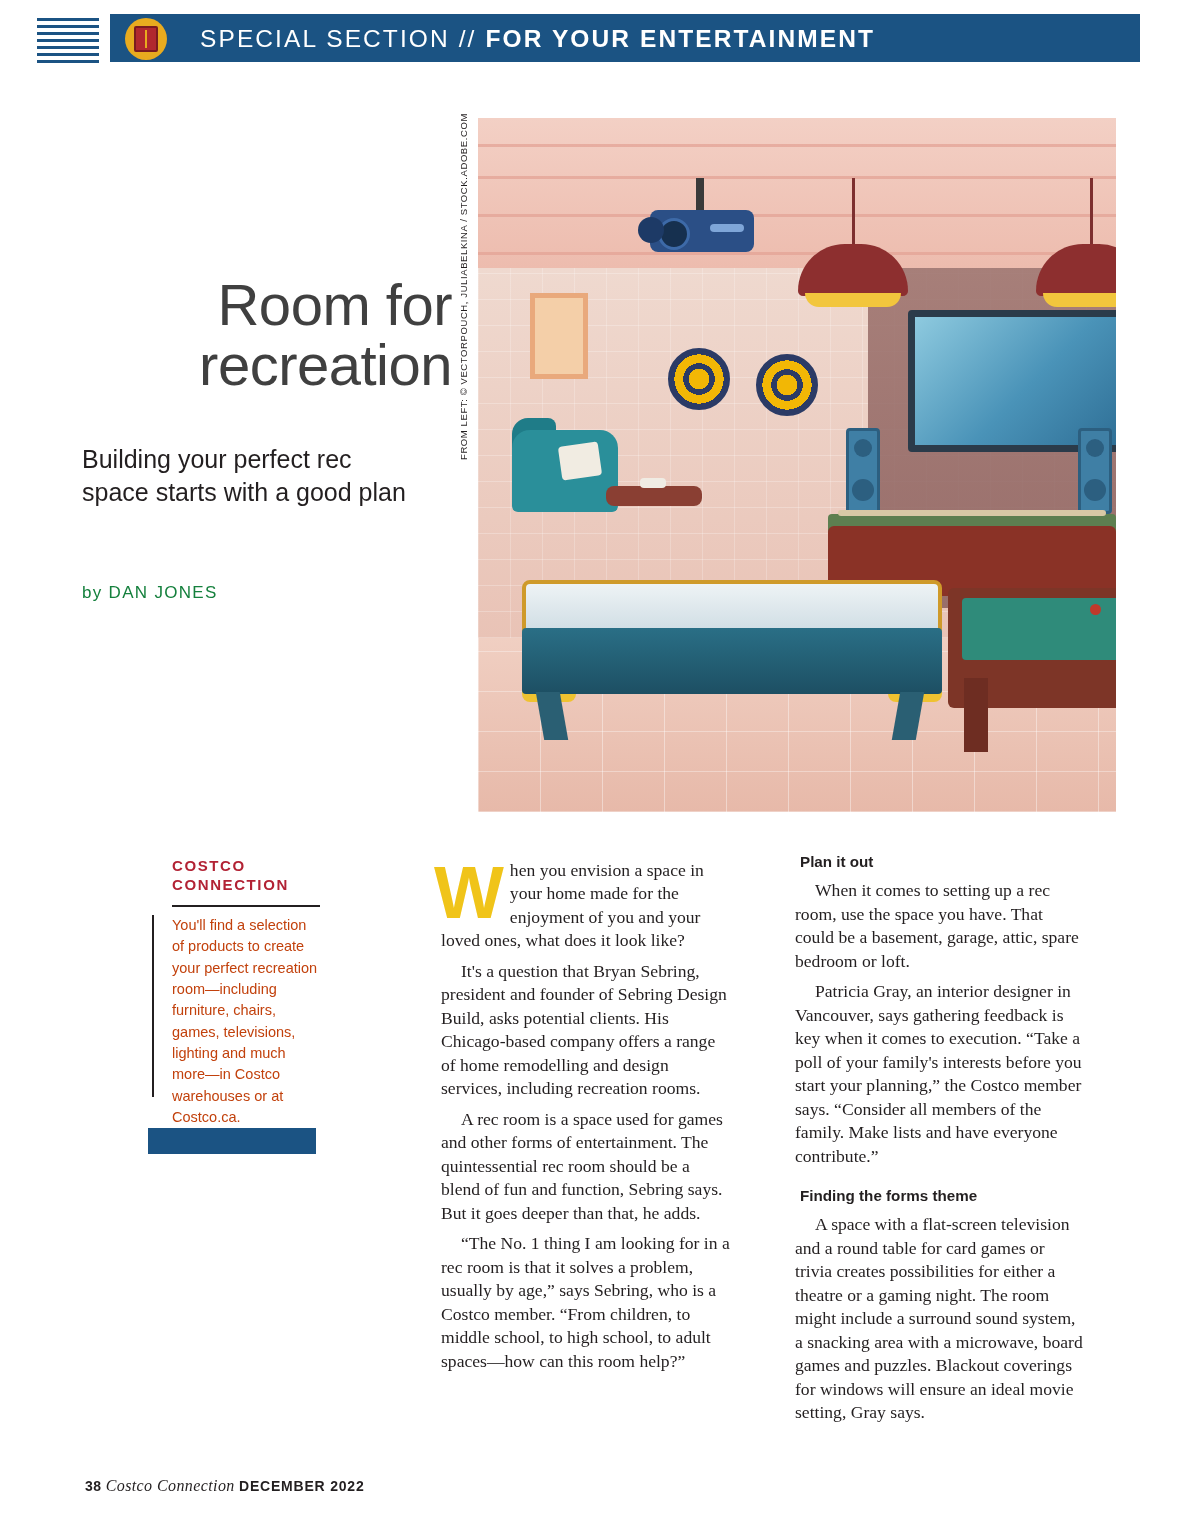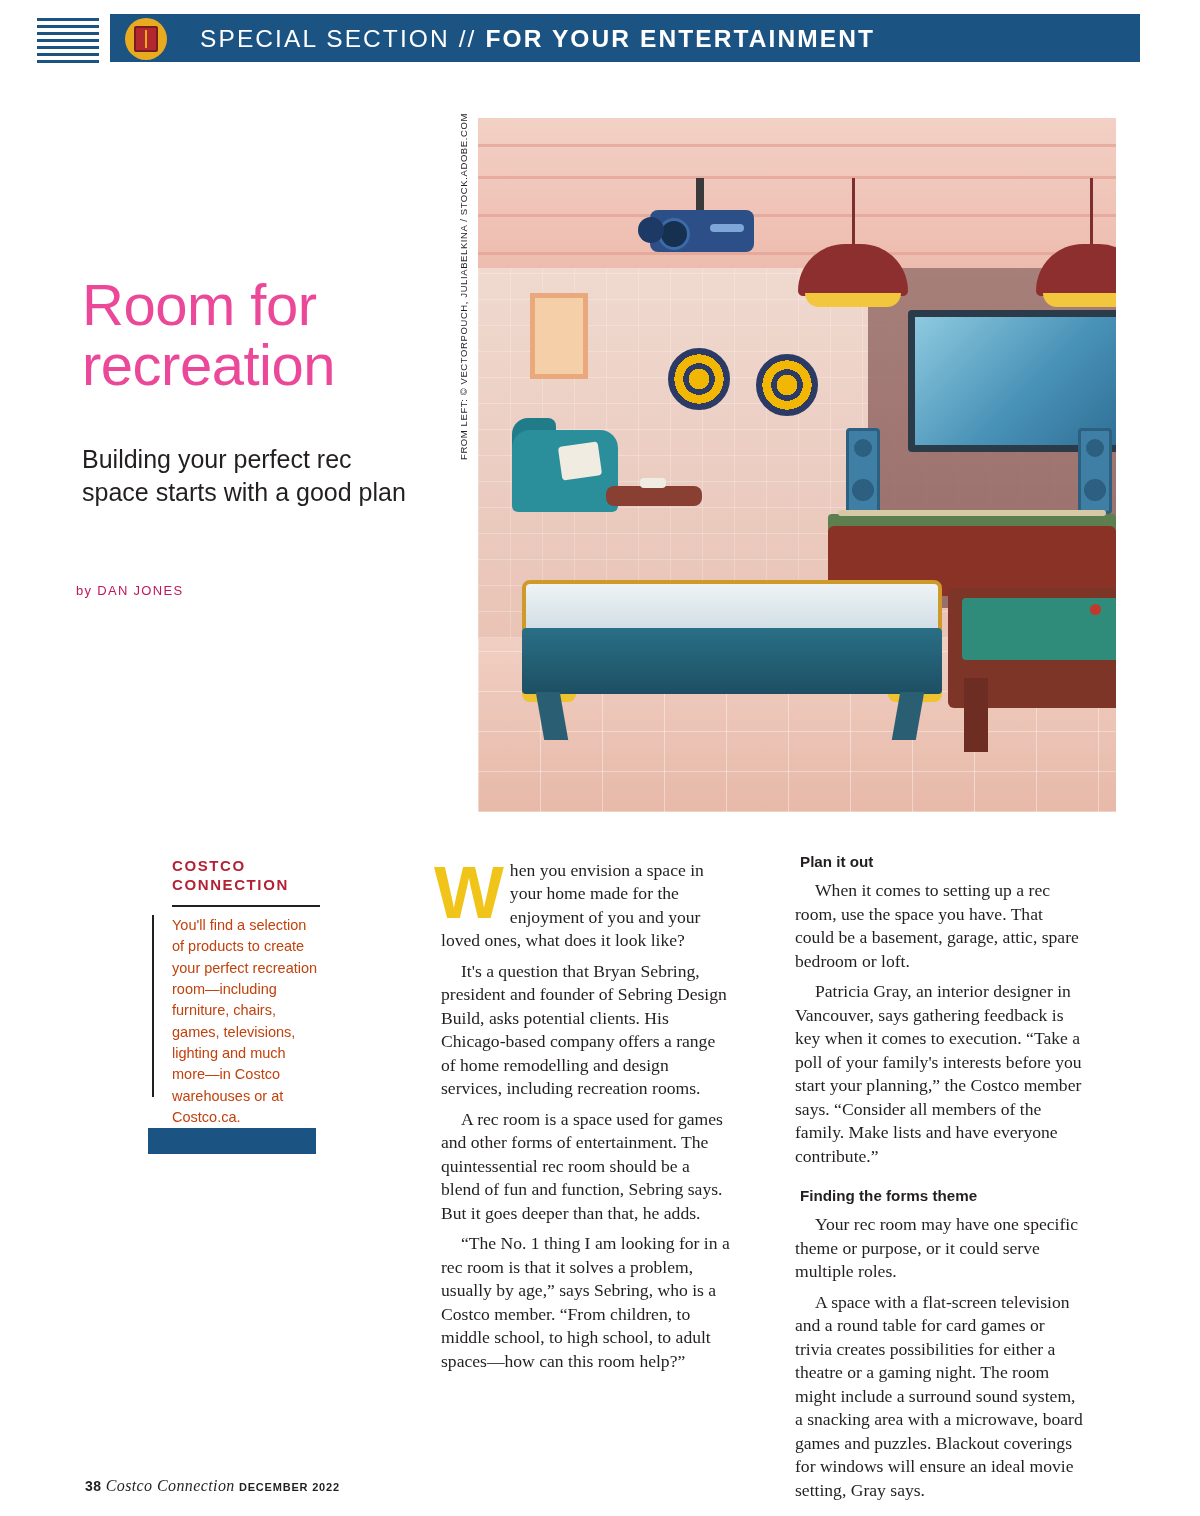--- a/index.html
+++ b/index.html
@@ -93,40 +93,41 @@
 
   
   .headline {
     position: absolute;
     left: 82px;
     top: 275px;
     width: 370px;
     font-size: 58px;
     line-height: 1.03;
     font-weight: 300;
-    color: #ec4899;
+    color: #404040;
     letter-spacing: -0.5px;
+    text-align: right;
   }
   .deck {
     position: absolute;
     left: 82px;
     top: 443px;
     width: 340px;
     font-size: 25px;
     line-height: 1.33;
     font-weight: 300;
     color: #231f20;
   }
   .byline {
     position: absolute;
-    left: 76px;
+    left: 82px;
     top: 583px;
-    font-size: 13px;
+    font-size: 17px;
     letter-spacing: 1.3px;
-    color: #be185d;
+    color: #15803d;
     font-weight: 300;
   }
   .byline b { font-weight: 400; }
 
   
   .photo {
     position: absolute;
     left: 478px;
     top: 118px;
     width: 638px;
@@ -356,21 +357,21 @@
   .footer {
     position: absolute;
     left: 85px;
     top: 1477px;
     font-size: 14px;
     color: #231f20;
     letter-spacing: 0.4px;
   }
   .footer .pg { font-weight: 700; }
   .footer .mag { font-family: "Liberation Serif", serif; font-style: italic; font-size: 16px; }
-  .footer .date { font-weight: 700; font-size: 11px; letter-spacing: 0.8px; }
+  .footer .date { font-weight: 700; font-size: 14px; letter-spacing: 0.8px; }
 </style>
 </head>
 <body>
 
 <div class="header">
   <div class="header-stripes">
     <i></i>
       <i></i>
       <i></i>
       <i></i>
@@ -465,21 +466,20 @@
   <p class="indent">It's a question that Bryan Sebring, president and founder of Sebring Design Build, asks potential clients. His Chicago-based company offers a range of home remodelling and design services, including recreation rooms.</p>
   <p class="indent">A rec room is a space used for games and other forms of entertainment. The quintessential rec room should be a blend of fun and function, Sebring says. But it goes deeper than that, he adds.</p>
   <p class="indent">“The No. 1 thing I am looking for in a rec room is that it solves a problem, usually by age,” says Sebring, who is a Costco member. “From children, to middle school, to high school, to adult spaces—how can this room help?”</p>
 </div>
 
 <div class="col col-2">
   <h3 class="subhead">Plan it out</h3>
   <p class="indent">When it comes to setting up a rec room, use the space you have. That could be a basement, garage, attic, spare bedroom or loft.</p>
   <p class="indent">Patricia Gray, an interior designer in Vancouver, says gathering feedback is key when it comes to execution. “Take a poll of your family's interests before you start your planning,” the Costco member says. “Consider all members of the family. Make lists and have everyone contribute.”</p>
   <h3 class="subhead spaced">Finding the forms theme</h3>
-  <p class="indent">Your rec room may have one specific theme or purpose, or it could serve multiple roles.</p>
   <p class="indent">A space with a flat-screen television and a round table for card games or trivia creates possibilities for either a theatre or a gaming night. The room might include a surround sound system, a snacking area with a microwave, board games and puzzles. Blackout coverings for windows will ensure an ideal movie setting, Gray says.</p>
 </div>
 
 <div class="footer">
   <span class="pg">38</span>
   <span class="mag">Costco Connection</span>
   <span class="date">DECEMBER 2022</span>
 </div>
 
 </body></html>

